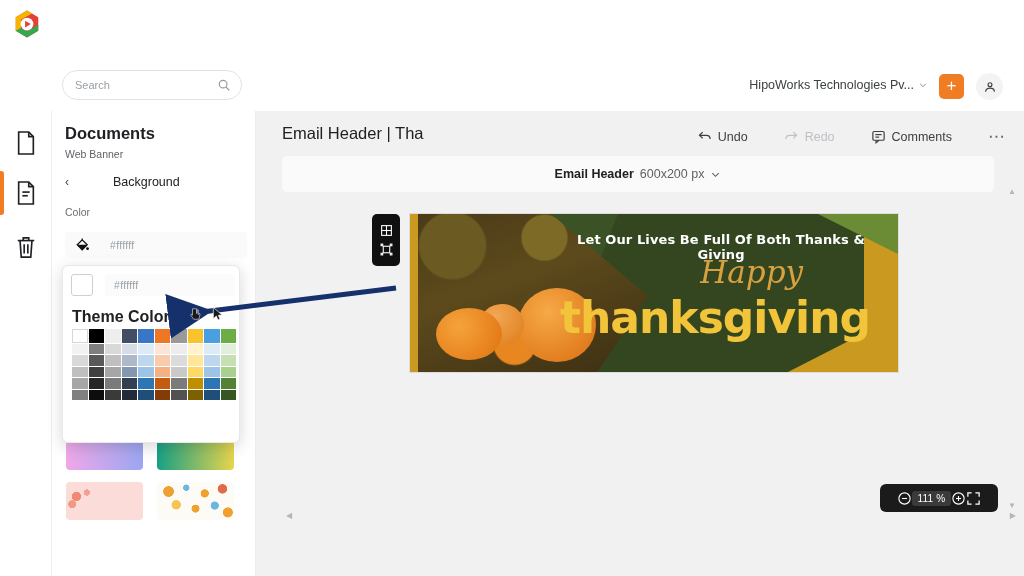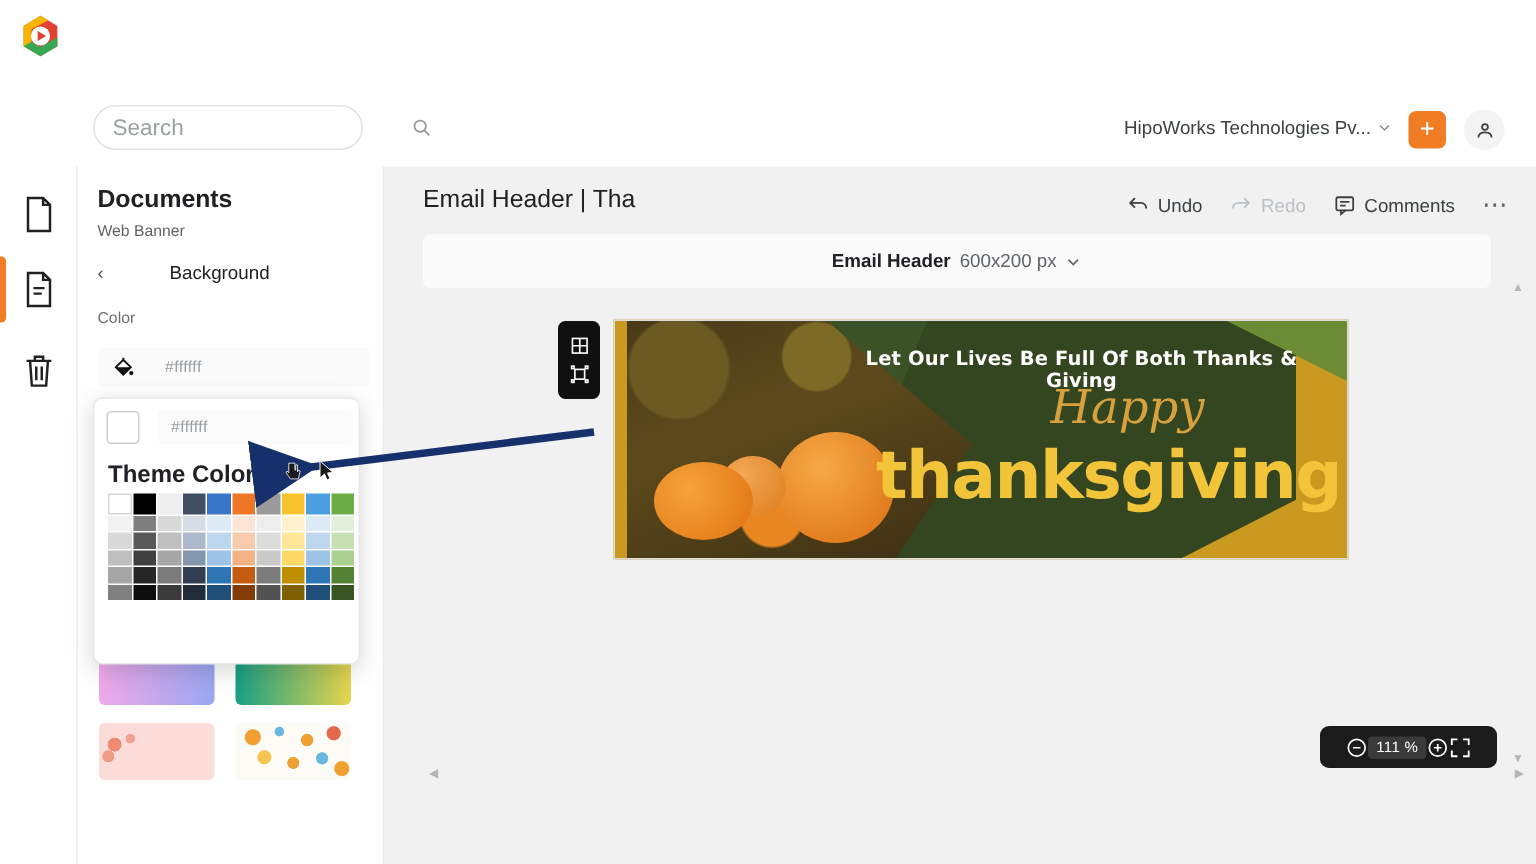--- a/index.html
+++ b/index.html
@@ -16,21 +16,21 @@
     position:absolute; left:0; top:55px; width:1024px; height:56px;
     background:#ffffff; display:flex; align-items:center;
   }
   .logo{ position:absolute; left:12px; top:9px; width:30px; height:30px; }
   .search-wrap{
     position:absolute; left:62px; top:70px; width:180px; height:30px;
     border:1px solid #e3e3e3; border-radius:16px; background:#fff;
     display:flex; align-items:center; padding:0 12px;
   }
   .search-input{
-    border:0; outline:0; flex:1; font-size:15px; color:#9aa0a6;
+    border:0; outline:0; flex:1; font-size:11px; color:#9aa0a6;
     font-family:"Liberation Sans",sans-serif; background:transparent;
   }
   .search-input::placeholder{ color:#9aa0a6; }
   .search-icon{ width:14px;height:14px; flex:none; opacity:.65;}
 
   .org-name{
     position:absolute; right:110px; top:78px; font-size:12.5px; color:#3c4043;
     white-space:nowrap;
   }
   .org-caret{ position:absolute; right:96px; top:80px; width:10px;height:10px; opacity:.7;}
@@ -103,21 +103,21 @@
   
   .grad-card{ position:absolute; width:77px; height:30px; border-radius:4px; }
   .thumb-card{ position:absolute; width:77px; height:38px; border-radius:4px; overflow:hidden;}
 
   
   .canvas-area{
     position:absolute; left:256px; top:111px; width:768px; height:465px;
     background:#f1f1f1;
   }
   .doc-title{ position:absolute; left:26px; top:13px; font-size:16.5px; font-weight:normal; color:#202124;}
-  .tool-row{ position:absolute; right:18px; top:18px; display:flex; align-items:center; gap:18px;}
+  .tool-row{ position:absolute; right:18px; top:18px; display:flex; align-items:center; gap:36px;}
   .tool{ display:flex; align-items:center; gap:6px; font-size:12.5px; color:#3c4043; cursor:pointer;}
   .tool.disabled{ color:#bdc1c6; }
   .tool .ti{ width:15px;height:15px; flex:none;}
   .dots{ font-size:17px; color:#5f6368; letter-spacing:1px; line-height:10px; cursor:pointer;}
 
   .sizebar{
     position:absolute; left:26px; top:45px; width:712px; height:36px;
     background:#fafafa; border-radius:5px; display:flex; align-items:center; justify-content:center; gap:6px;
   }
   .sizebar b{ font-size:12.5px; color:#202124; }
@@ -175,21 +175,21 @@
     position:absolute; right:12px; top:18px; width:330px; text-align:center;
     font-size:13px; font-weight:bold; color:#ffffff; letter-spacing:.1px;
     font-family:"DejaVu Sans", sans-serif;
   }
   .banner-happy{
     position:absolute; right:95px; top:40px;
     font-family:"DejaVu Serif", serif; font-style:italic;
     font-size:31px; color:#d8a13f;
   }
   .banner-thanks{
-    position:absolute; right:4px; top:78px;
+    position:absolute; right:28px; top:78px;
     font-size:44px; font-weight:bold; color:#f2c43a; letter-spacing:-1px;
     font-family:"DejaVu Sans", sans-serif;
   }
 
   
   .zoomwidget{
     position:absolute; right:26px; bottom:64px; width:118px; height:28px;
     background:#1b1b1b; border-radius:6px; display:flex; align-items:center;
     justify-content:center; 
   }

